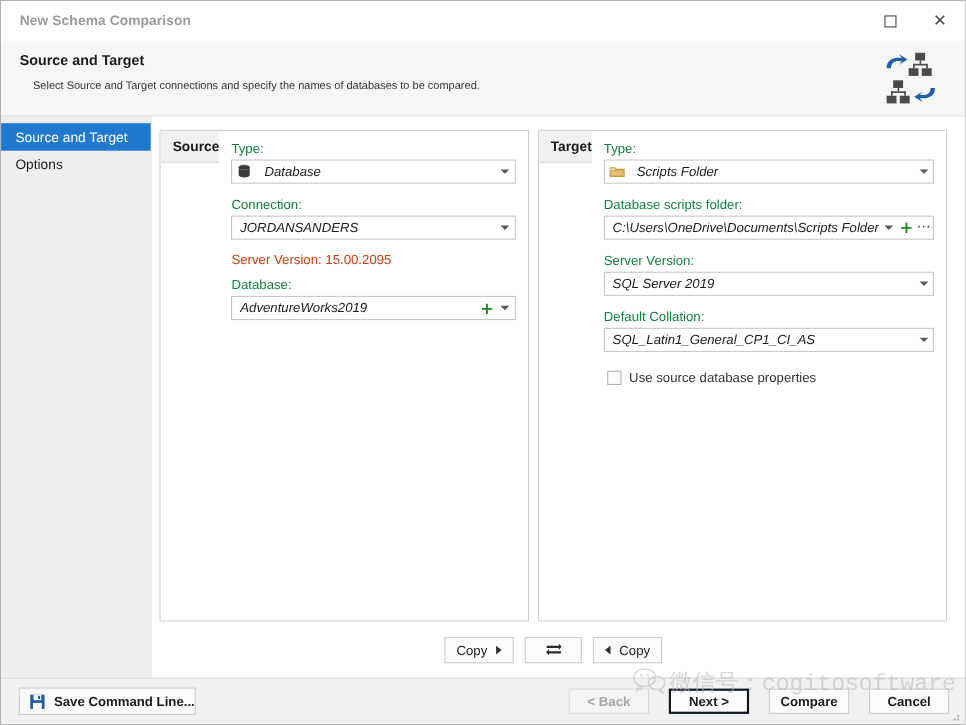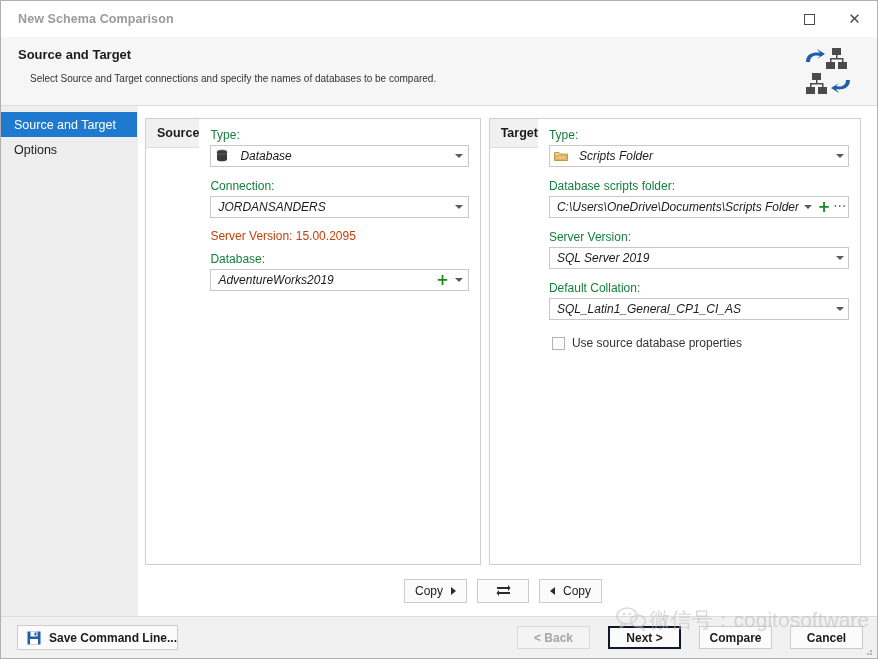--- a/index.html
+++ b/index.html
@@ -300,21 +300,21 @@
     pointer-events: none;
     display: flex;
     align-items: center;
     gap: 4px;
     opacity: .55;
     z-index: 5;
   }
   .wm-text {
     font-size: 21px;
     color: #b9b9b9;
-    font-family: Liberation Sans, sans-serif;
+    font-family: Liberation Mono, monospace;
     white-space: nowrap;
   }
   .grip {
     position: absolute;
     right: 4px; bottom: 3px;
     width: 10px; height: 10px;
   }
 </style>
 </head>
 <body>

